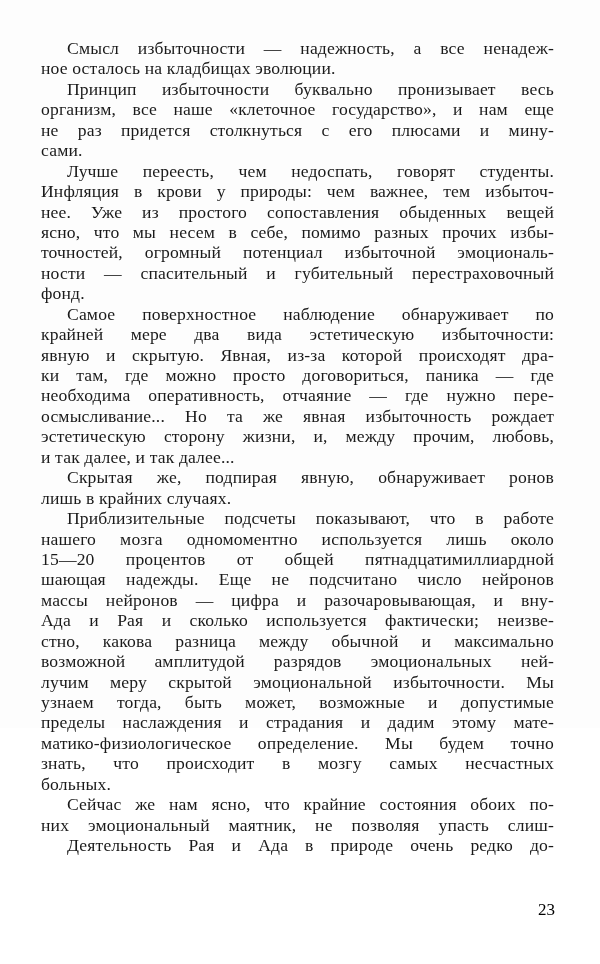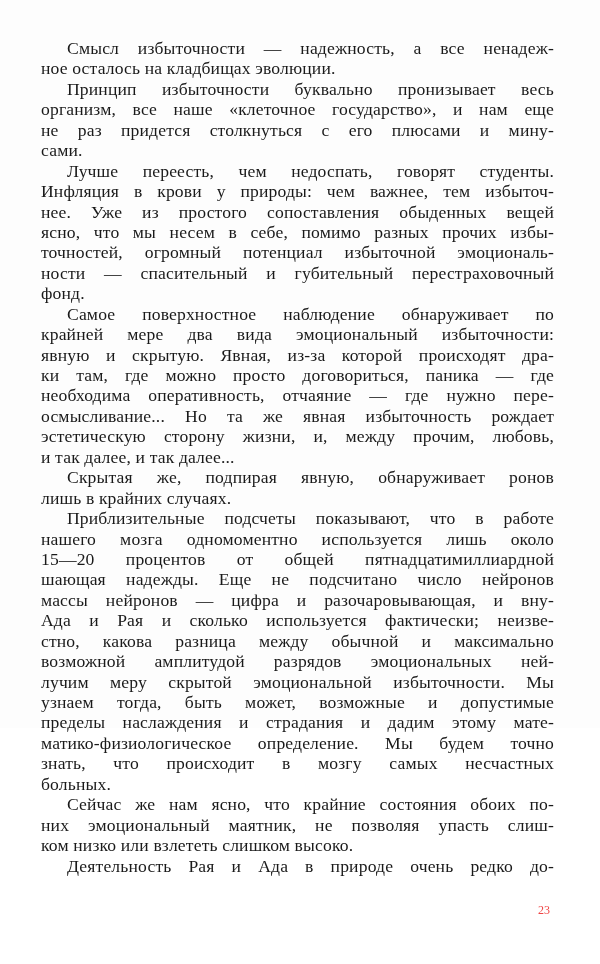--- a/index.html
+++ b/index.html
@@ -48,23 +48,23 @@
     .line.indent .t {
       padding-left: 26px;
     }
     .line.last .t {
       text-align-last: left;
     }
     .page-number {
       position: absolute;
       left: 538px;
       top: 900px;
-      font-size: 12px;
+      font-size: 17px;
       line-height: 20px;
-      color: #ef4444;
+      color: #000000;
     }
   </style>
 </head>
 <body>
 
 <div class="page">
   <div class="text-block">
 
     <div>
       <div class="line indent">
@@ -112,21 +112,21 @@
       <div class="line last">
           <span class="t">фонд.</span>
         </div>
     </div>
 
     <div>
       <div class="line indent">
           <span class="t">Самое поверхностное наблюдение обнаруживает по</span>
         </div>
       <div class="line">
-          <span class="t">крайней мере два вида эмоциональный избыточности:</span>
+          <span class="t">крайней мере два вида эстетическую избыточности:</span>
         </div>
       <div class="line">
           <span class="t">явную и скрытую. Явная, из-за которой происходят дра-</span>
         </div>
       <div class="line">
           <span class="t">ки там, где можно просто договориться, паника — где</span>
         </div>
       <div class="line">
           <span class="t">необходима оперативность, отчаяние — где нужно пере-</span>
         </div>
@@ -194,23 +194,20 @@
           <span class="t">больных.</span>
         </div>
     </div>
 
     <div>
       <div class="line indent">
           <span class="t">Сейчас же нам ясно, что крайние состояния обоих по-</span>
         </div>
       <div class="line">
           <span class="t">них эмоциональный маятник, не позволяя упасть слиш-</span>
-        </div>
-      <div class="line last">
-          <span class="t">ком низко или взлететь слишком высоко.</span>
         </div>
     </div>
 
     <div>
       <div class="line indent">
           <span class="t">Деятельность Рая и Ада в природе очень редко до-</span>
         </div>
     </div>
 
   </div>

